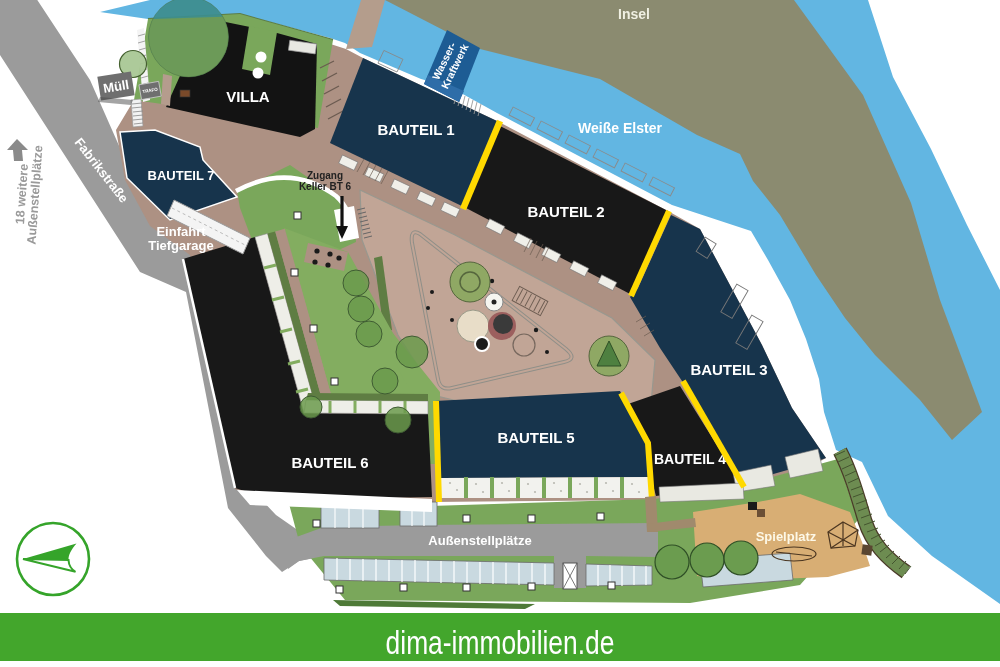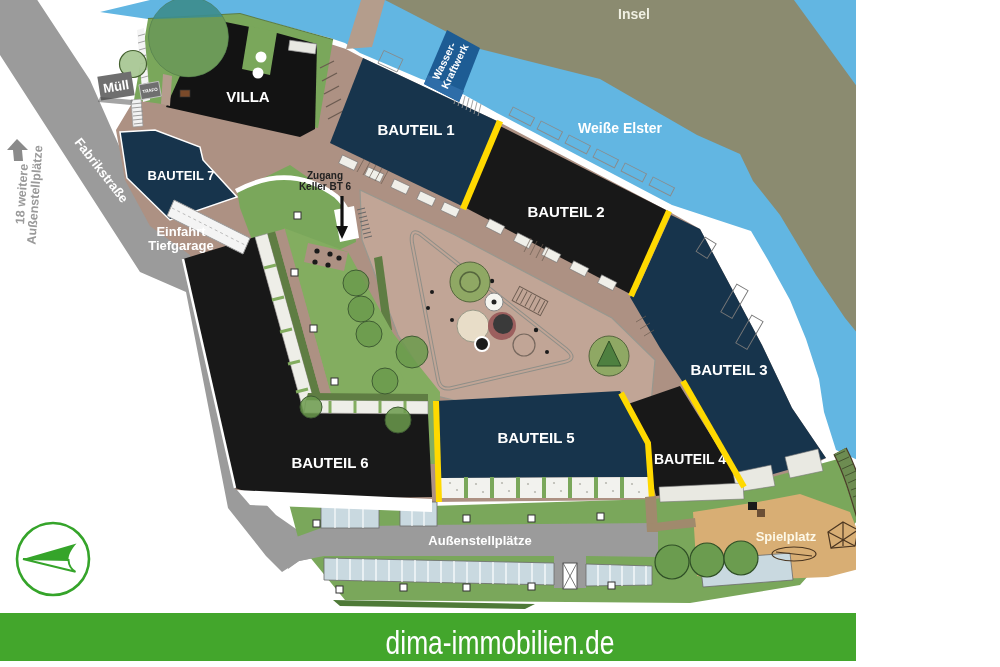--- a/index.html
+++ b/index.html
@@ -1,16 +1,16 @@
 <!DOCTYPE html>
 <html><head>
 <meta charset="utf-8">
 <style>
   html,body{margin:0;padding:0;background:#fff;}
-  .wrap{width:856px;height:667px;position:relative;overflow:hidden;font-family:"Liberation Sans",sans-serif;}
+  .wrap{width:1000px;height:667px;position:relative;overflow:hidden;font-family:"Liberation Sans",sans-serif;}
   text{font-family:"Liberation Sans",sans-serif;}
 </style>
 </head>
 <body>
 <div class="wrap">
 <svg width="1000" height="667" viewBox="0 0 1000 667">
 
 <rect x="0" y="0" width="1000" height="667" fill="#ffffff"></rect>
 
 <path d="M150,0 L100,12 L148,19 L240,14 L330,38 L345,43 L360,53 L421,79 L450,87 L497,113 L672,205 L751,231 L768,260 L790,300 L806,339 L819,379 L824,412 L836,450 L862,462 L888,516 L932,556 L1000,604 L1000,290 L967,225 L931,149 L893,77 L868,0 Z" fill="#62b6e2"></path>

